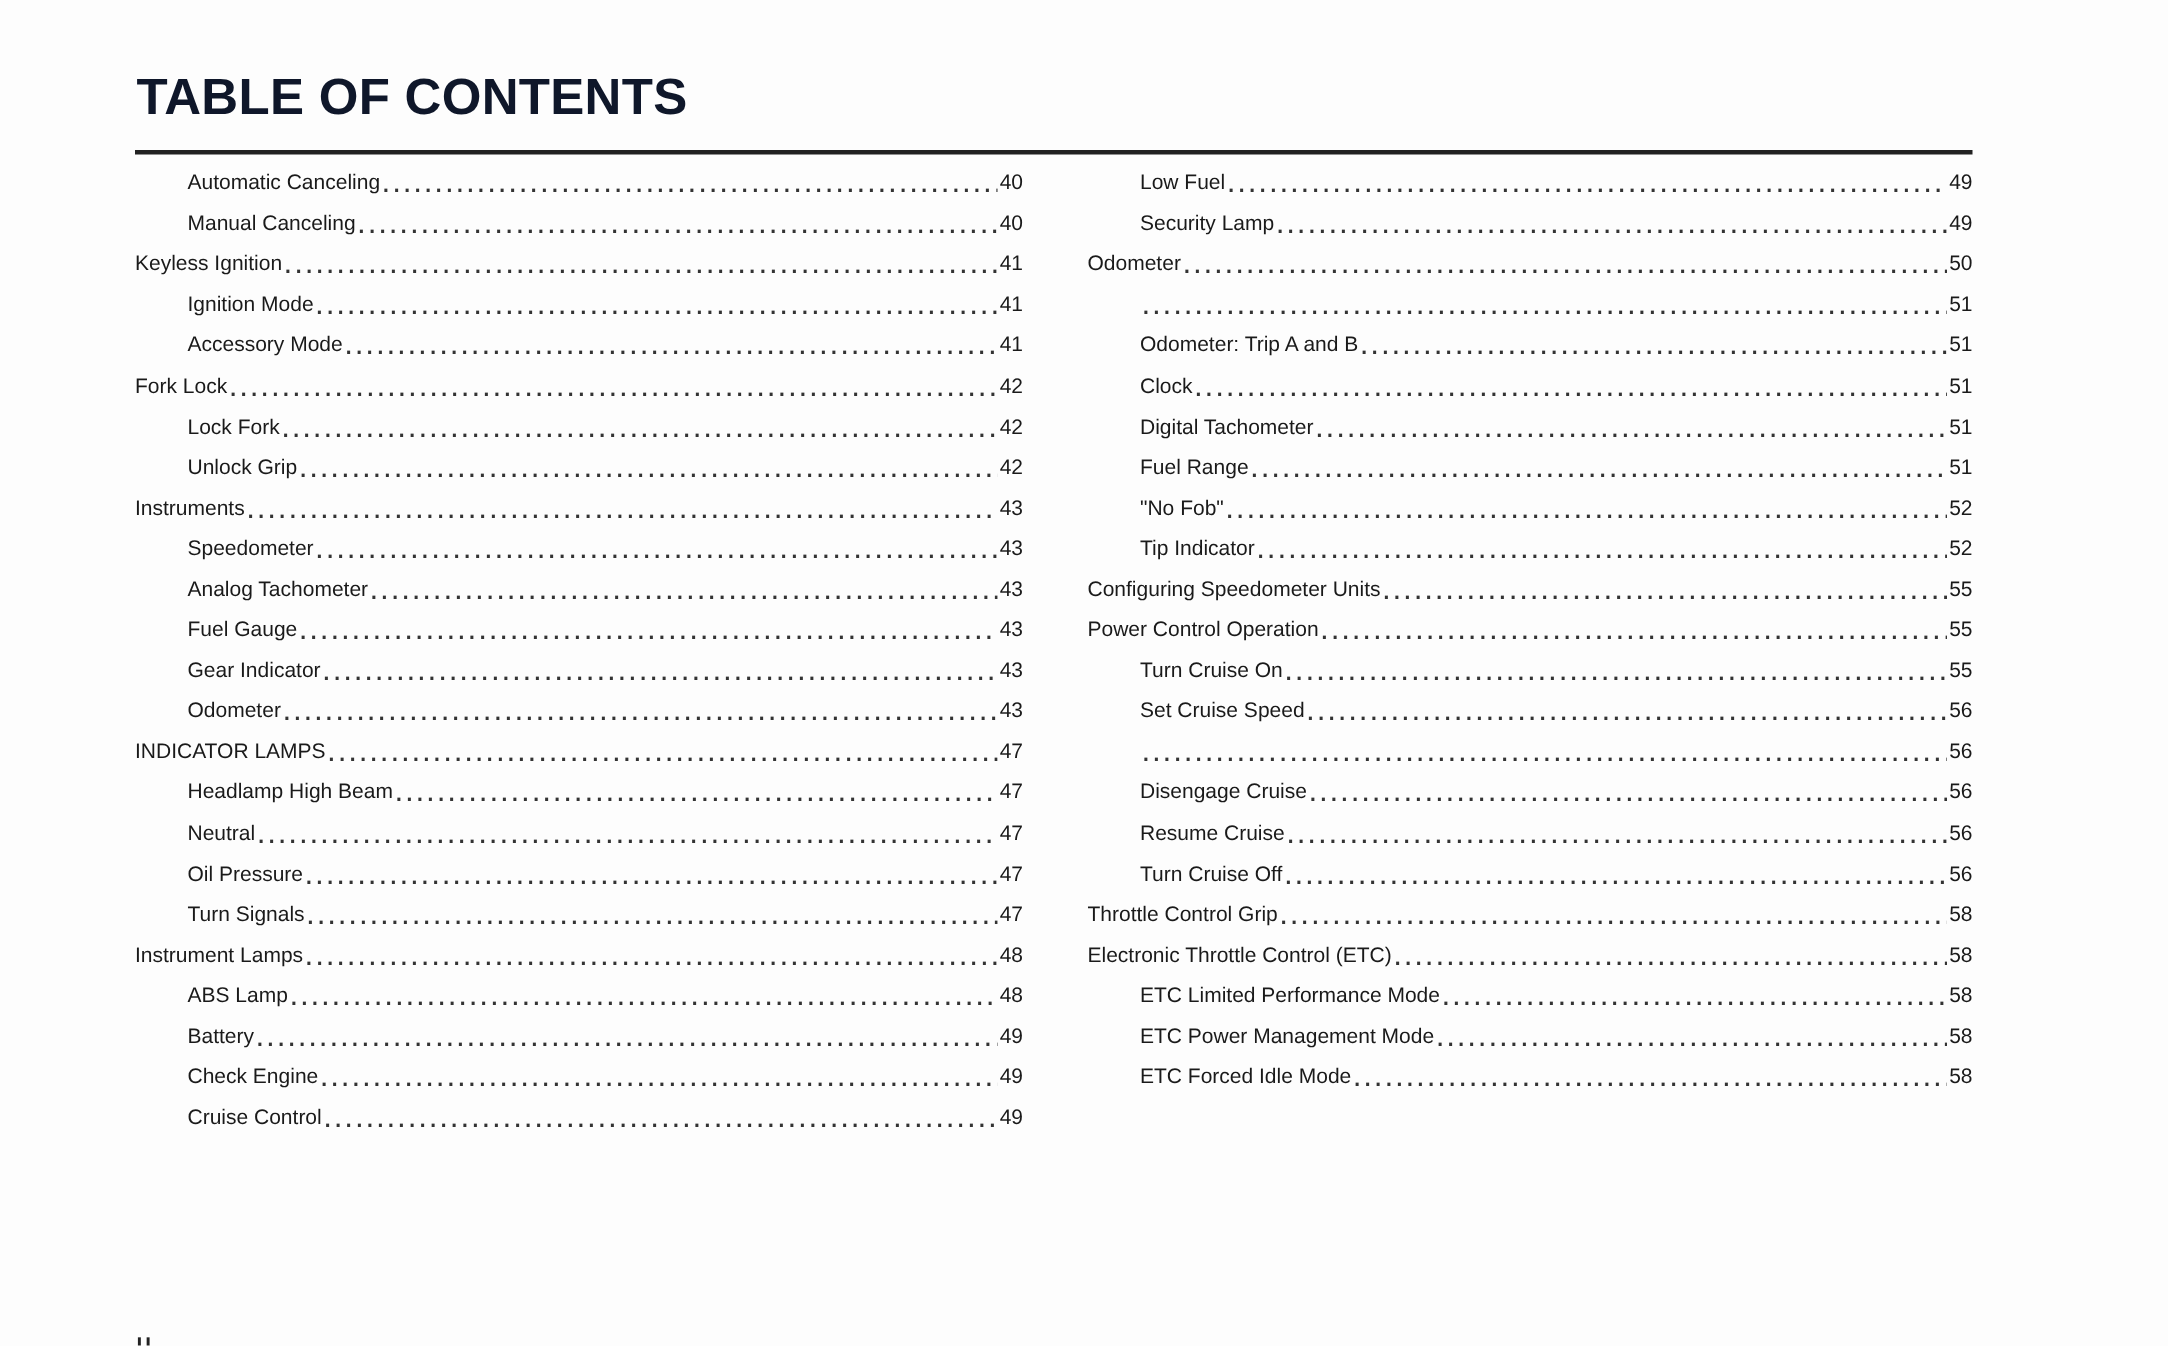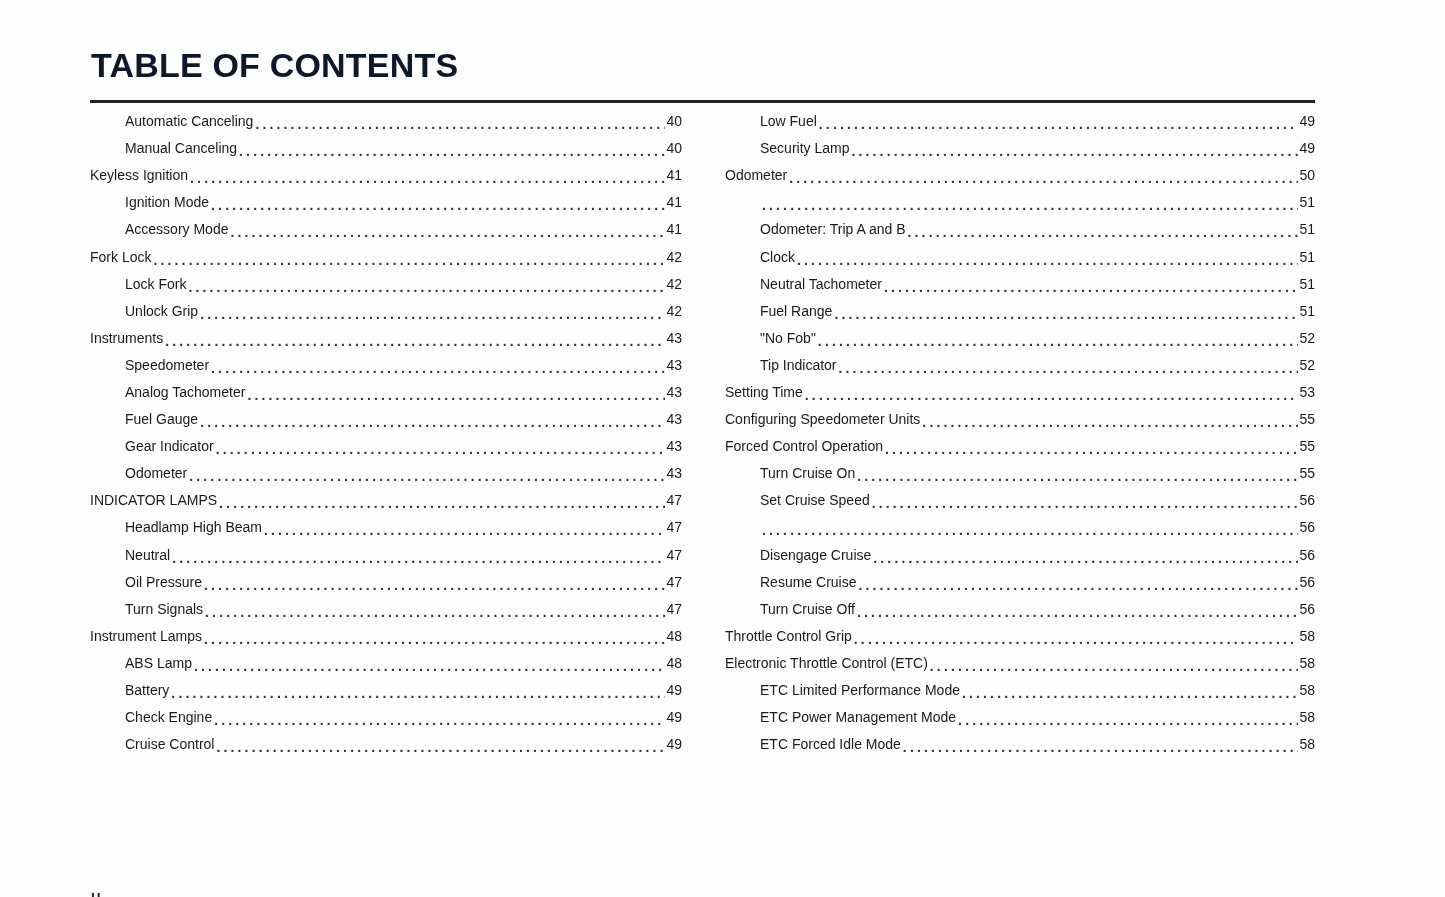--- a/index.html
+++ b/index.html
@@ -185,51 +185,46 @@
       <span class="label">Odometer: Trip A and B</span>
       <span class="dots"></span>
       <span class="page">51</span>
     </div>
     <div class="entry sub">
       <span class="label">Clock</span>
       <span class="dots"></span>
       <span class="page">51</span>
     </div>
     <div class="entry sub">
-      <span class="label">Neutral Tachometer</span>
+      <span class="label">Digital Tachometer</span>
       <span class="dots"></span>
       <span class="page">51</span>
     </div>
     <div class="entry sub">
       <span class="label">Fuel Range</span>
       <span class="dots"></span>
       <span class="page">51</span>
     </div>
     <div class="entry sub">
       <span class="label">"No Fob"</span>
       <span class="dots"></span>
       <span class="page">52</span>
     </div>
     <div class="entry sub">
       <span class="label">Tip Indicator</span>
       <span class="dots"></span>
       <span class="page">52</span>
     </div>
     <div class="entry">
-      <span class="label">Setting  Time</span>
-      <span class="dots"></span>
-      <span class="page">53</span>
-    </div>
-    <div class="entry">
       <span class="label">Configuring Speedometer Units</span>
       <span class="dots"></span>
       <span class="page">55</span>
     </div>
     <div class="entry">
-      <span class="label">Forced Control Operation</span>
+      <span class="label">Power Control Operation</span>
       <span class="dots"></span>
       <span class="page">55</span>
     </div>
     <div class="entry sub">
       <span class="label">Turn Cruise On</span>
       <span class="dots"></span>
       <span class="page">55</span>
     </div>
     <div class="entry sub">
       <span class="label">Set  Cruise Speed</span>

